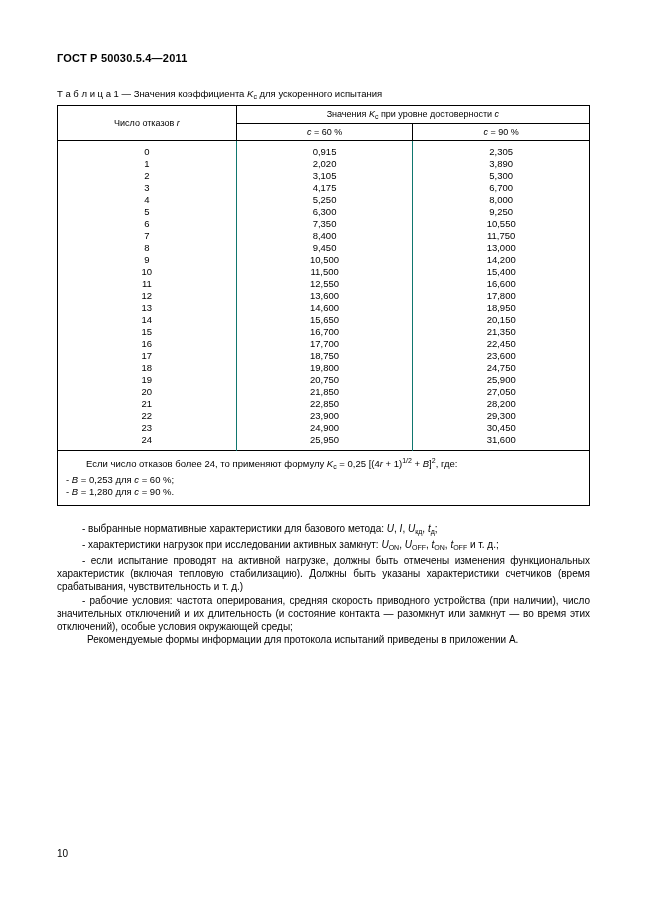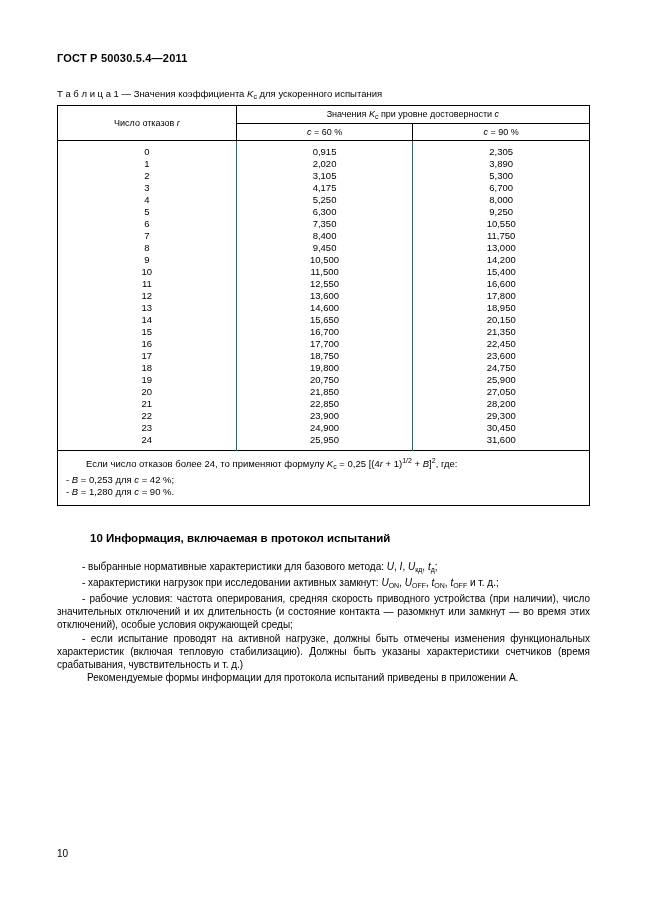--- a/index.html
+++ b/index.html
@@ -227,32 +227,31 @@
         <tr>
           <td>24</td>
           <td>25,950</td>
           <td>31,600</td>
         </tr>
       </tbody>
     <tfoot>
       <tr>
         <td class="note-cell" colspan="3">
           <div class="note-line1"><span>Если число отказов более 24, то применяют формулу </span><i>K</i><sub>с</sub><span> = 0,25 [(4</span><i>r</i><span> + 1)</span><sup>1/2</sup><span> + </span><i>B</i><span>]</span><sup>2</sup><span>, где:</span></div>
-          <div><span>- </span><i>B</i><span> = 0,253 для </span><i>с</i><span> = 42 %;</span></div>
+          <div><span>- </span><i>B</i><span> = 0,253 для </span><i>с</i><span> = 60 %;</span></div>
           <div><span>- </span><i>B</i><span> = 1,280 для </span><i>с</i><span> = 90 %.</span></div>
         </td>
       </tr>
     </tfoot>
   </table>
 
-  <div class="section-heading">10 Информация, включаемая в протокол испытаний</div>
 
   <div class="body-text">
     <p><span>- выбранные нормативные характеристики для базового метода: </span><i>U</i><span>, </span><i>I</i><span>, </span><i>U</i><sub>кд</sub><span>, </span><i>t</i><sub>д</sub><span>;</span></p>
     <p><span>- характеристики нагрузок при исследовании активных замкнут: </span><i>U</i><sub>ON</sub><span>,  </span><i>U</i><sub>OFF</sub><span>, </span><i>t</i><sub>ON</sub><span>, </span><i>t</i><sub>OFF</sub><span> и т. д.;</span></p>
+    <p><span>- если испытание проводят на активной нагрузке, должны быть отмечены изменения функциональных характеристик (включая тепловую стабилизацию). Должны быть указаны характеристики счетчиков (время срабатывания, чувствительность и т. д.)</span></p>
     <p><span>- рабочие условия: частота оперирования, средняя скорость приводного устройства (при наличии), число значительных отключений и их длительность (и состояние контакта — разомкнут или замкнут — во время этих отключений), особые условия окружающей среды;</span></p>
-    <p><span>- если испытание проводят на активной нагрузке, должны быть отмечены изменения функциональных характеристик (включая тепловую стабилизацию). Должны быть указаны характеристики счетчиков (время срабатывания, чувствительность и т. д.)</span></p>
     <p class="closing"><span>Рекомендуемые формы информации для протокола испытаний приведены в приложении А.</span></p>
   </div>
 
 </div>
 
 <div class="page-number">10</div>
 
 </body></html>

